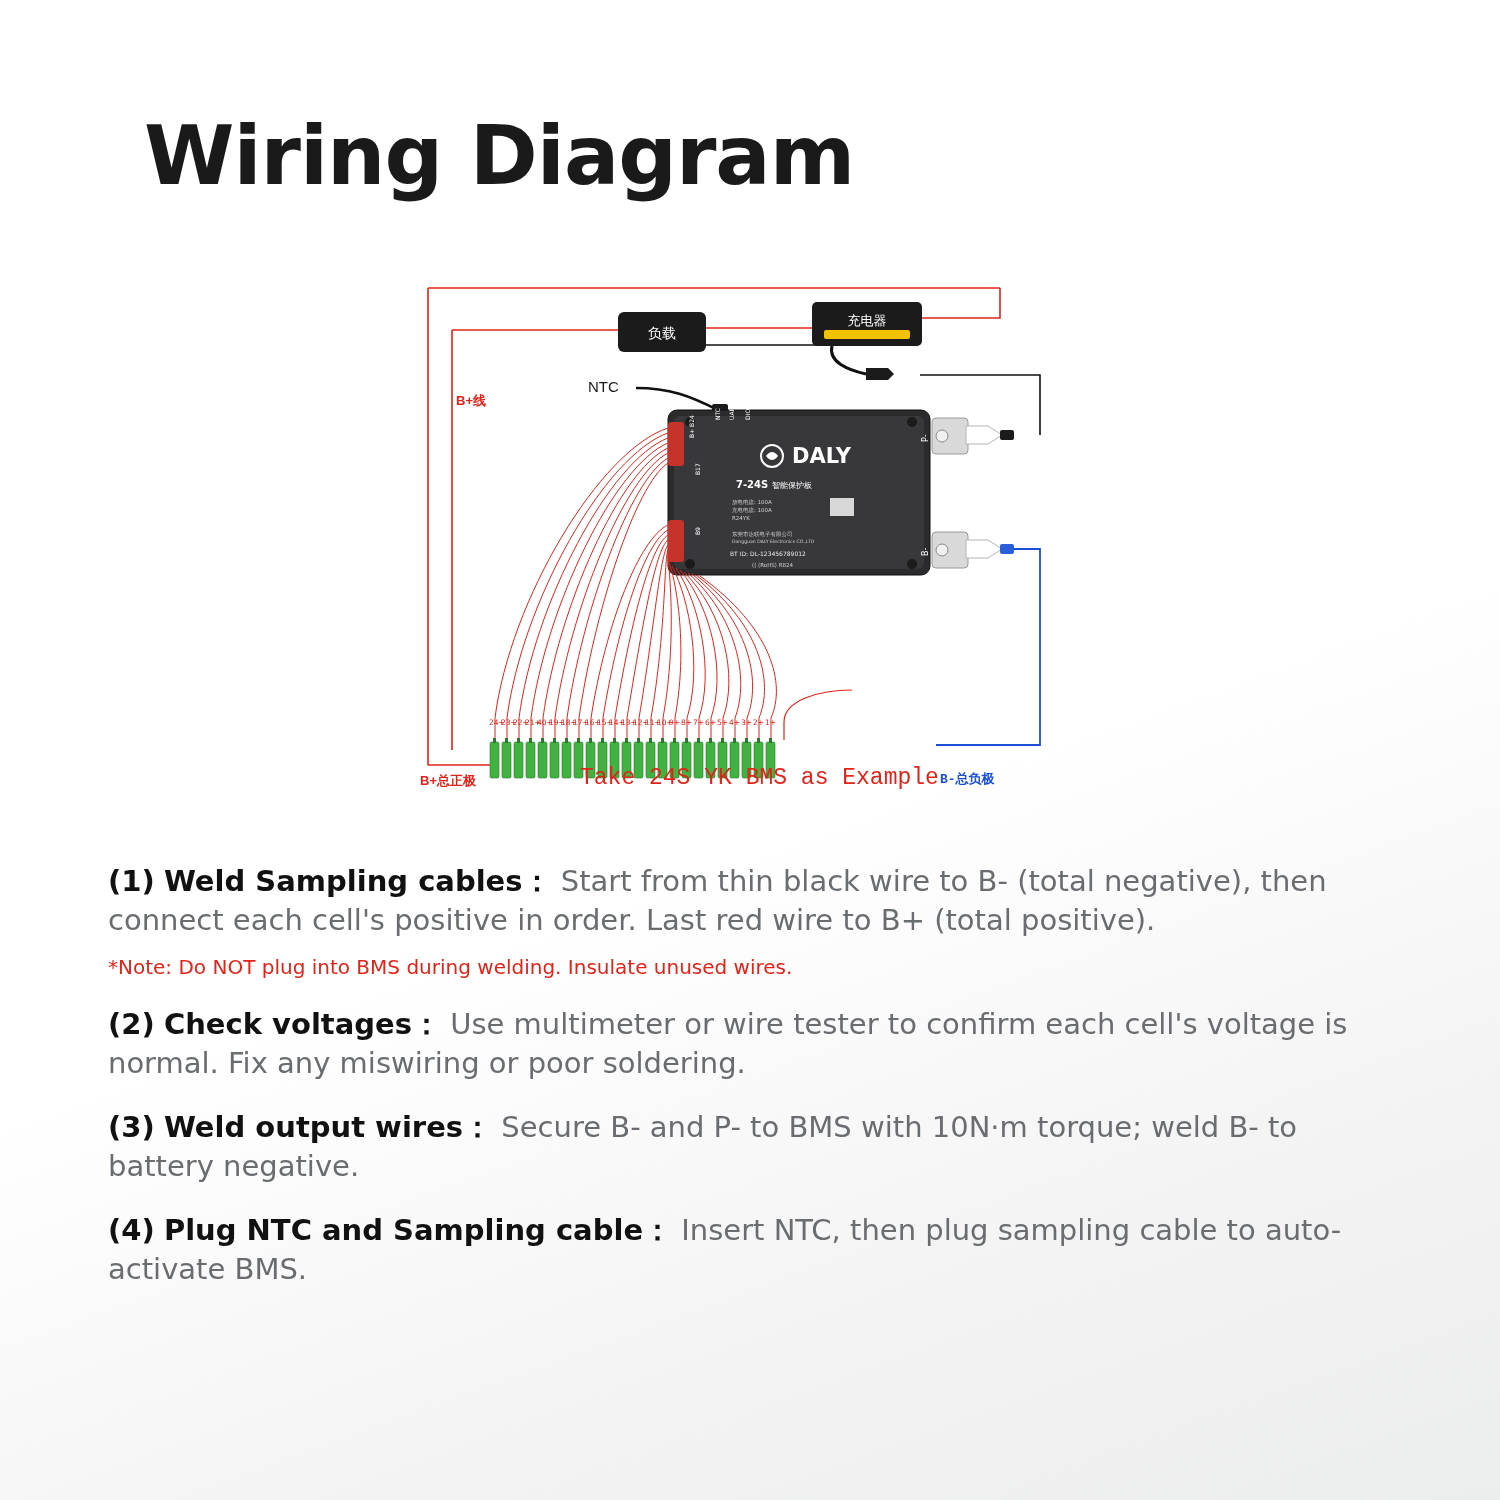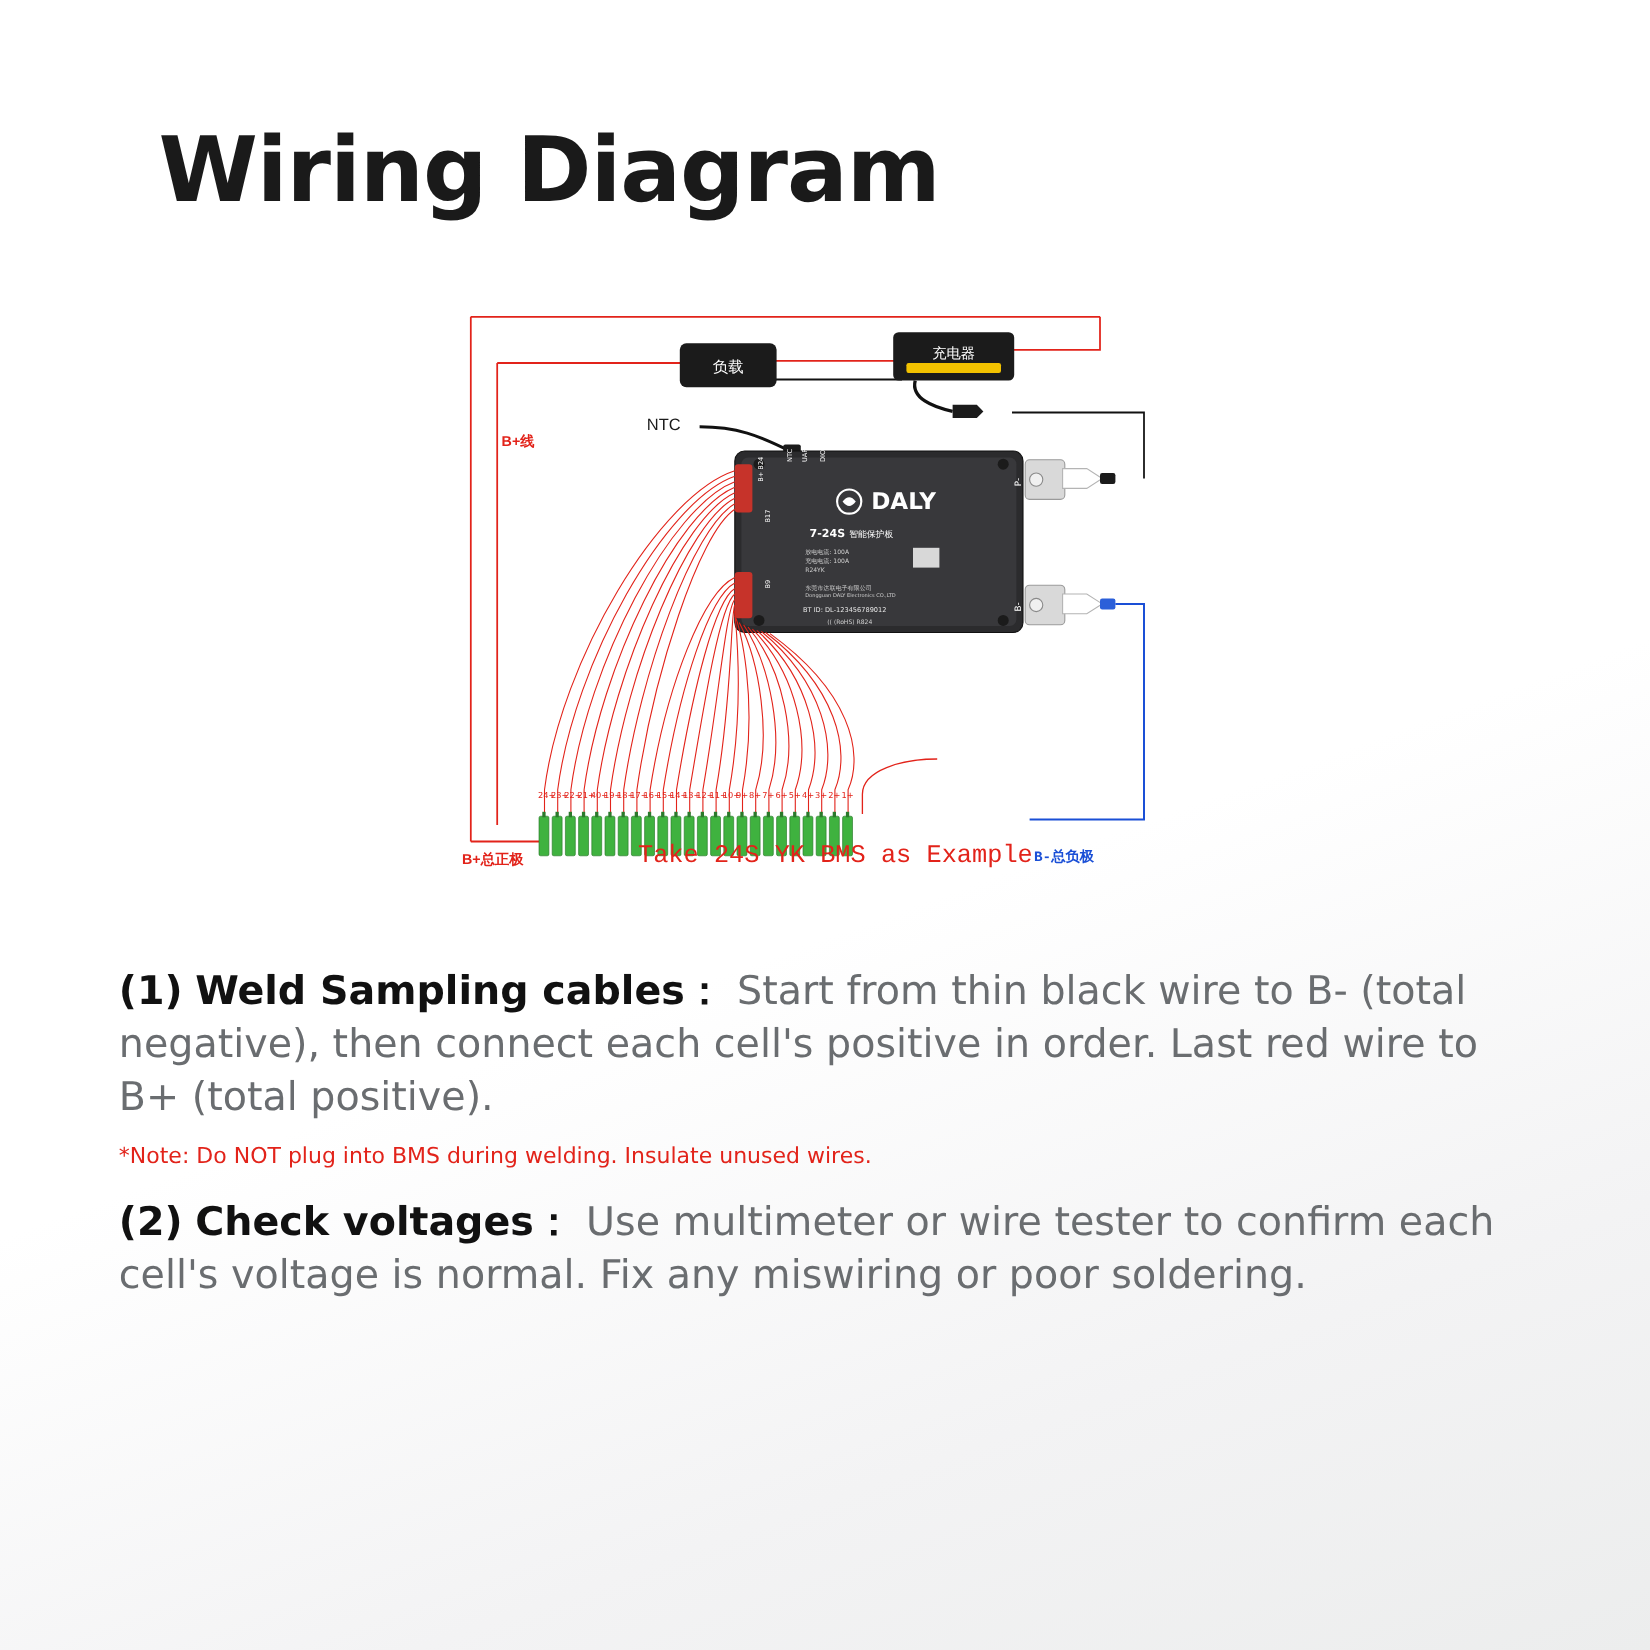--- a/index.html
+++ b/index.html
@@ -64,25 +64,24 @@
 
   
   .steps {
     position: absolute;
     left: 108px;
     top: 862px;
     width: 1290px;
   }
   .step { margin-bottom: 26px; }
   .step-line {
-    font-size: 36px;
+    font-size: 29px;
     line-height: 1.33;
     color: #6a6d70;
     font-family: "DejaVu Sans", sans-serif;
-    margin-top: 16px;
   }
   .step-head {
     color: #111;
     font-weight: bold;
   }
   .note {
     font-size: 20px;
     color: #e2231a;
     font-family: "DejaVu Sans", sans-serif;
     margin-top: 16px;
@@ -330,17 +329,29 @@
 
     <div class="step">
       <div class="step-line">
         <span class="step-head">(2)</span>
         <span class="step-head">Check voltages：</span>
         <span>Use multimeter or wire tester to confirm each cell's voltage is normal. Fix any miswiring or poor soldering.</span>
       </div>
     </div>
 
     <div class="step">
+      <div class="step-line">
+        <span class="step-head">(3)</span>
+        <span class="step-head">Weld output wires：</span>
+        <span>Secure B- and P- to BMS with 10N·m torque; weld B- to battery negative.</span>
+      </div>
     </div>
 
+    <div class="step">
+      <div class="step-line">
+        <span class="step-head">(4)</span>
+        <span class="step-head">Plug NTC and Sampling cable：</span>
+        <span>Insert NTC, then plug sampling cable to auto-activate BMS.</span>
+      </div>
+    </div>
 
   </div>
 </div>
 
 </body></html>

